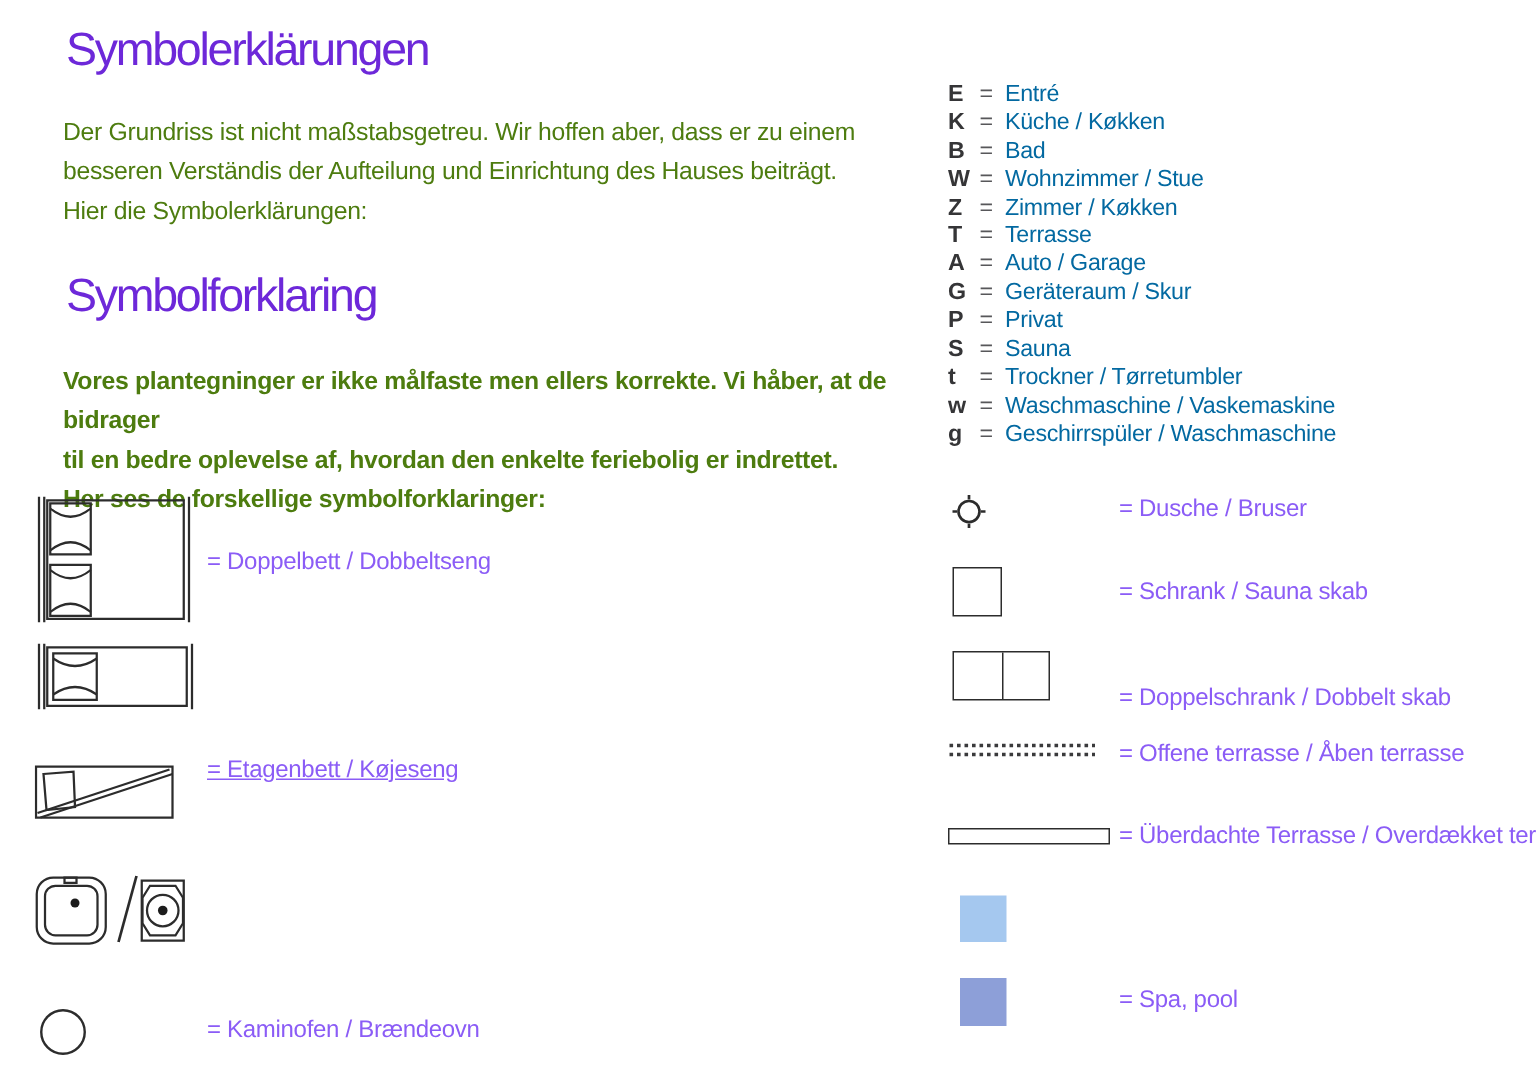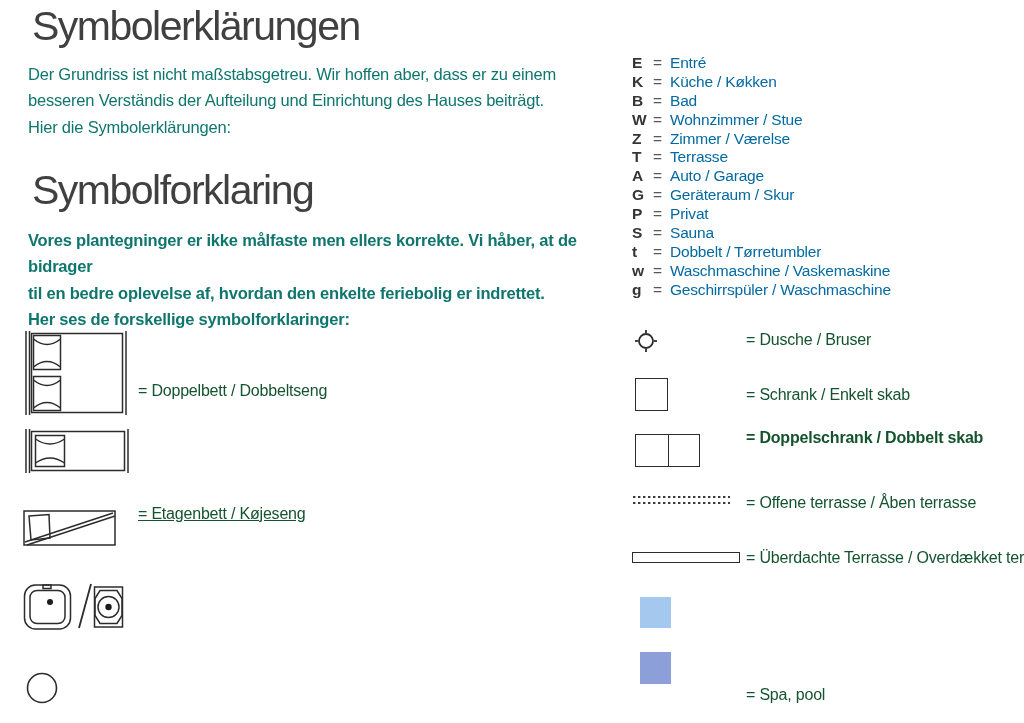--- a/index.html
+++ b/index.html
@@ -2,29 +2,29 @@
 <html><head>
 <meta charset="utf-8">
 <style>
   html,body{margin:0;padding:0;background:#ffffff;}
   .page{
     position:relative;width:1024px;height:723px;background:#ffffff;overflow:hidden;
     font-family:"Liberation Sans", sans-serif;color:#57575a;
   }
   .abs{position:absolute;}
   h1.title{
-    margin:4px;font-size:41px;font-weight:500;color:#404040;
+    margin:16px;font-size:31px;font-weight:500;color:#6d28d9;
     letter-spacing:-1.5px;line-height:1.05;
   }
   .intro{
-    margin:0;font-size:16.5px;line-height:1.6;color:#0f766e;
+    margin:14px;font-size:16.5px;line-height:1.6;color:#4d7c0f;
     white-space:pre-line;letter-spacing:-0.2px;
   }
   .symlabel{
-    height:20px;line-height:20px;font-size:16px;color:#14532d;
+    height:20px;line-height:20px;font-size:16px;color:#8b5cf6;
     letter-spacing:-0.2px;white-space:nowrap;
   }
   .letters{left:632px;top:54px;}
   .lr{display:flex;height:18.9px;line-height:18.9px;font-size:15.5px;letter-spacing:-0.2px;}
   .ll{width:21px;font-weight:bold;color:#353537;}
   .le{width:17px;color:#57575a;}
   .lt{color:#0369a1;white-space:nowrap;}
   svg.sym{display:block;}
   svg.sym *{vector-effect:non-scaling-stroke;}
   .box{box-sizing:border-box;border:1.6px solid #2c2c2c;background:#fff;}
@@ -53,21 +53,21 @@
     <line x1="5.5" y1="0" x2="5.5" y2="84"></line>
     <rect x="7.5" y="2.5" width="91" height="79"></rect>
     <line x1="102" y1="0" x2="102" y2="84"></line>
     <rect x="9.5" y="4.5" width="27" height="34"></rect>
     <path d="M9.5,8 Q23,19 36.5,8"></path>
     <path d="M9.5,36 Q23,25 36.5,36"></path>
     <rect x="9.5" y="45.5" width="27" height="34"></rect>
     <path d="M9.5,49 Q23,60 36.5,49"></path>
     <path d="M9.5,77 Q23,66 36.5,77"></path>
   </svg>
-  <div class="symlabel abs" style="left:138px;top:381px;">= Doppelbett / Dobbeltseng</div>
+  <div class="symlabel abs" style="left:138px;top:365px;">= Doppelbett / Dobbeltseng</div>
 
   <svg class="sym abs" style="left:24px;top:429px;" width="106" height="44" viewBox="0 0 106 44" fill="none" stroke="#2c2c2c" stroke-width="1.5">
     <line x1="2" y1="0" x2="2" y2="44"></line>
     <line x1="5.5" y1="0" x2="5.5" y2="44"></line>
     <rect x="7.5" y="2.5" width="93" height="39"></rect>
     <line x1="104" y1="0" x2="104" y2="44"></line>
     <rect x="11.5" y="6.5" width="29" height="31"></rect>
     <path d="M11.5,10 Q26,20 40.5,10"></path>
     <path d="M11.5,34 Q26,24 40.5,34"></path>
   </svg>
@@ -88,20 +88,21 @@
     <line x1="56" y1="47" x2="68" y2="3" stroke-width="1.8"></line>
     <rect x="71.5" y="6" width="28" height="40"></rect>
     <path d="M77,9.5 L94,9.5 L99,17.5 L99,34.5 L94,42.5 L77,42.5 L72,34.5 L72,17.5 Z"></path>
     <circle cx="85.5" cy="26" r="10.5"></circle>
     <circle cx="85.5" cy="26" r="3.2" fill="#1c1c1c" stroke="none"></circle>
   </svg>
 
   <svg class="sym abs" style="left:26px;top:672px;" width="32" height="32" viewBox="0 0 32 32" fill="none" stroke="#2c2c2c" stroke-width="1.6">
     <circle cx="16" cy="16" r="14.5"></circle>
   </svg>
+  <div class="symlabel abs" style="left:138px;top:677px;">= Kaminofen / Brændeovn</div>
 
   <div class="letters abs">
     <div class="lr">
         <span class="ll">E</span>
         <span class="le">=</span>
         <span class="lt">Entré</span>
       </div>
     <div class="lr">
         <span class="ll">K</span>
         <span class="le">=</span>
@@ -113,21 +114,21 @@
         <span class="lt">Bad</span>
       </div>
     <div class="lr">
         <span class="ll">W</span>
         <span class="le">=</span>
         <span class="lt">Wohnzimmer / Stue</span>
       </div>
     <div class="lr">
         <span class="ll">Z</span>
         <span class="le">=</span>
-        <span class="lt">Zimmer / Værelse</span>
+        <span class="lt">Zimmer / Køkken</span>
       </div>
     <div class="lr">
         <span class="ll">T</span>
         <span class="le">=</span>
         <span class="lt">Terrasse</span>
       </div>
     <div class="lr">
         <span class="ll">A</span>
         <span class="le">=</span>
         <span class="lt">Auto / Garage</span>
@@ -143,21 +144,21 @@
         <span class="lt">Privat</span>
       </div>
     <div class="lr">
         <span class="ll">S</span>
         <span class="le">=</span>
         <span class="lt">Sauna</span>
       </div>
     <div class="lr">
         <span class="ll">t</span>
         <span class="le">=</span>
-        <span class="lt">Dobbelt / Tørretumbler</span>
+        <span class="lt">Trockner / Tørretumbler</span>
       </div>
     <div class="lr">
         <span class="ll">w</span>
         <span class="le">=</span>
         <span class="lt">Waschmaschine / Vaskemaskine</span>
       </div>
     <div class="lr">
         <span class="ll">g</span>
         <span class="le">=</span>
         <span class="lt">Geschirrspüler / Waschmaschine</span>
@@ -167,34 +168,34 @@
   <svg class="sym abs" style="left:634px;top:329px;" width="24" height="24" viewBox="0 0 24 24" fill="none" stroke="#2c2c2c" stroke-width="1.8">
     <circle cx="12" cy="12" r="7"></circle>
     <line x1="12" y1="1" x2="12" y2="4"></line>
     <line x1="12" y1="20" x2="12" y2="23"></line>
     <line x1="1" y1="12" x2="4" y2="12"></line>
     <line x1="20" y1="12" x2="23" y2="12"></line>
   </svg>
   <div class="symlabel abs" style="left:746px;top:330px;">= Dusche / Bruser</div>
 
   <div class="box abs" style="left:635px;top:378px;width:33px;height:33px;"></div>
-  <div class="symlabel abs" style="left:746px;top:385px;">= Schrank / Enkelt skab</div>
+  <div class="symlabel abs" style="left:746px;top:385px;">= Schrank / Sauna skab</div>
 
   <div class="box abs" style="left:635px;top:434px;width:65px;height:33px;">
     <div class="dbl-closet-divider"></div>
   </div>
-  <div class="symlabel abs" style="left:746px;top:428px;font-weight:bold;">= Doppelschrank / Dobbelt skab</div>
+  <div class="symlabel abs" style="left:746px;top:456px;">= Doppelschrank / Dobbelt skab</div>
 
   <svg class="sym abs" style="left:632px;top:494px;" width="99" height="12" viewBox="0 0 99 12" stroke="#3a3a3c" stroke-width="2.2">
     <line x1="1" y1="3" x2="98" y2="3" stroke-dasharray="2.4 2.6"></line>
     <line x1="1" y1="9" x2="98" y2="9" stroke-dasharray="2.4 2.6"></line>
   </svg>
   <div class="symlabel abs" style="left:746px;top:493px;text-align:center;">= Offene terrasse / Åben terrasse</div>
 
   <div class="box abs" style="left:632px;top:552px;width:108px;height:11px;border-width:1.5px;"></div>
   <div class="symlabel abs" style="left:746px;top:548px;">= Überdachte Terrasse / Overdækket terrasse</div>
 
   <div class="fillsq abs" style="left: 640px; top: 597px; width: 31px; height: 31px; background-color: rgb(165, 200, 239);"></div>
 
   <div class="fillsq abs" style="left: 640px; top: 652px; width: 31px; height: 32px; background-color: rgb(141, 159, 216);"></div>
-  <div class="symlabel abs" style="left:746px;top:685px;">= Spa, pool</div>
+  <div class="symlabel abs" style="left:746px;top:657px;">= Spa, pool</div>
 
 </div>
 
 </body></html>

